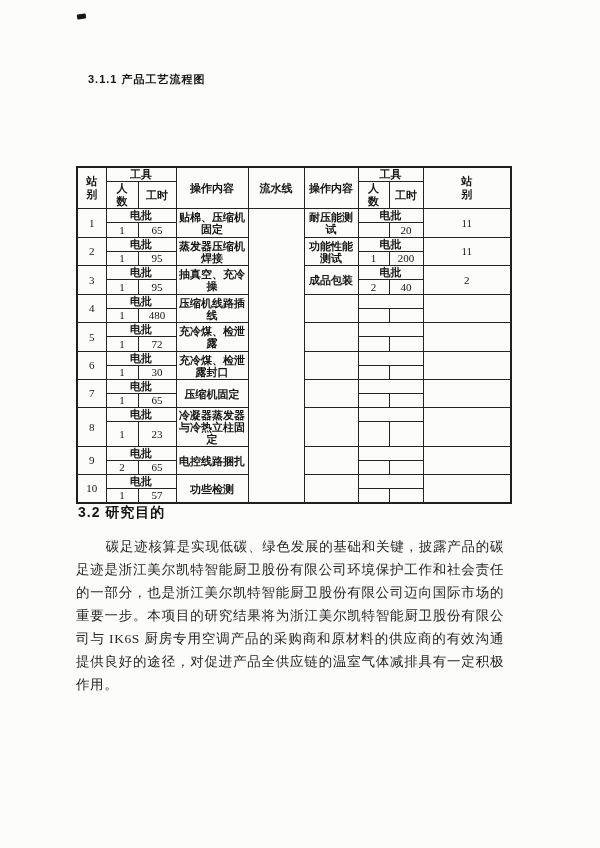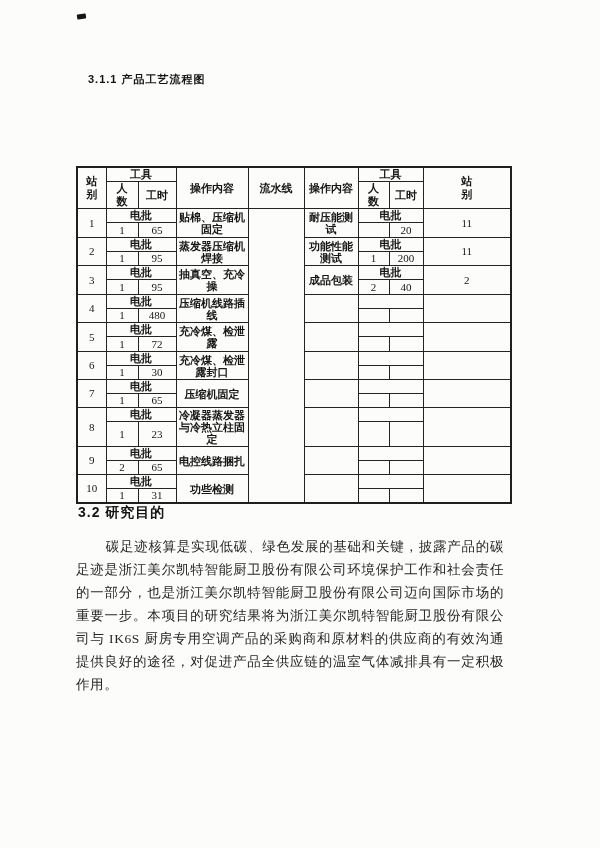--- a/index.html
+++ b/index.html
@@ -232,21 +232,21 @@
         <tr style="height: 12px;">
           <td class="num" rowspan="2">10</td>
           <td colspan="2">电批</td>
           <td class="op" rowspan="2">功些检测</td>
           <td class="op" rowspan="2"></td>
           <td colspan="2"></td>
           <td class="num" rowspan="2"></td>
         </tr>
         <tr style="height: 13px;">
           <td class="val">1</td>
-          <td class="val">31</td>
+          <td class="val">57</td>
           <td class="val"></td>
           <td class="val"></td>
         </tr>
       </tbody>
   </table>
 
   <div class="content">
     <h2 class="h-sub">3.2 研究目的</h2>
     <p>碳足迹核算是实现低碳、绿色发展的基础和关键，披露产品的碳足迹是浙江美尔凯特智能厨卫股份有限公司环境保护工作和社会责任的一部分，也是浙江美尔凯特智能厨卫股份有限公司迈向国际市场的重要一步。本项目的研究结果将为浙江美尔凯特智能厨卫股份有限公司与 IK6S 厨房专用空调产品的采购商和原材料的供应商的有效沟通提供良好的途径，对促进产品全供应链的温室气体减排具有一定积极作用。</p>
   </div>

